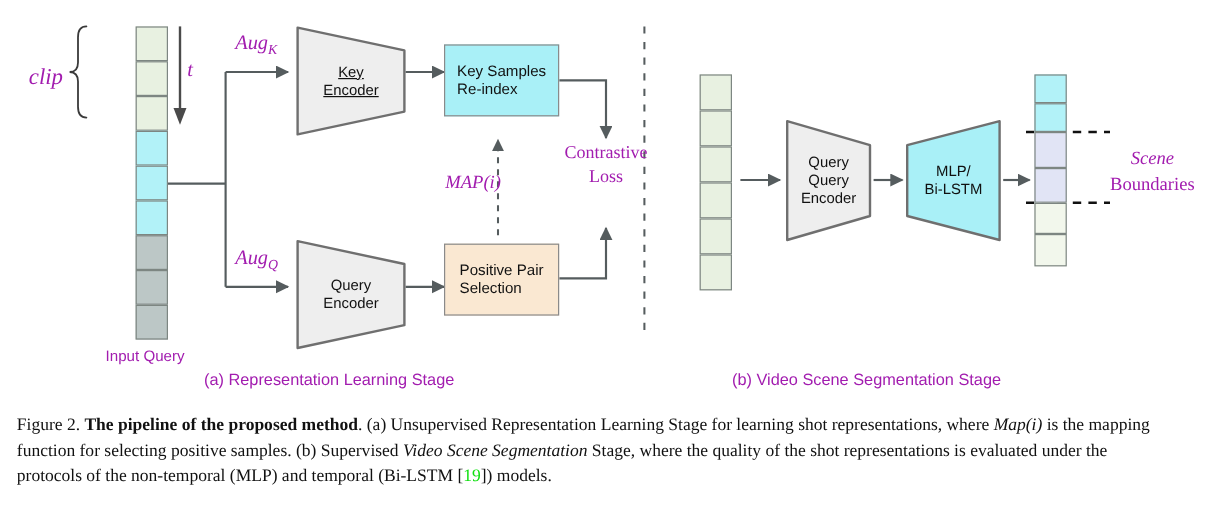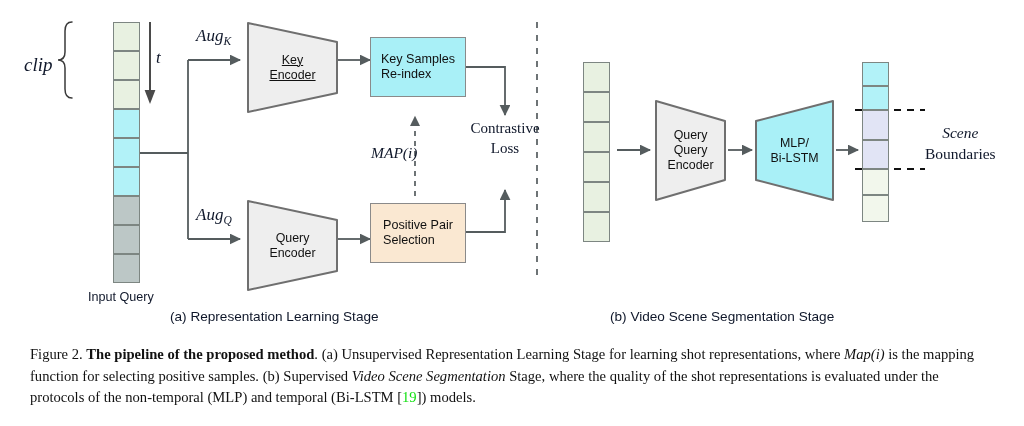--- a/index.html
+++ b/index.html
@@ -1,36 +1,36 @@
 <!DOCTYPE html>
 <html><head>
 <meta charset="utf-8">
 <style>
   html,body{margin:0;padding:0;background:#ffffff;}
   body{width:1024px;height:426px;position:relative;overflow:hidden;
        font-family:"Liberation Sans",sans-serif;color:#000;}
   .fig{position:absolute;left:0;top:0;width:1024px;height:330px;}
-  .cap{position:absolute;left:30px;top:344px;width:964px;
+  .cap{position:absolute;left:14px;top:344px;width:964px;
        font-family:"Liberation Serif",serif;font-size:14.6px;line-height:21.5px;
        color:#111;text-align:left;}
   .cap b{font-weight:bold;}
   .cap i{font-style:italic;}
   .ref{color:#12e012;}
   .cell{position:absolute;border:1.4px solid #7d8682;box-sizing:border-box;}
 
   
   .box{position:absolute;box-sizing:border-box;border:1.5px solid #8a8a8a;
        display:flex;align-items:center;justify-content:center;text-align:left;
        font-size:12.6px;line-height:15px;color:#111;}
   .trap{position:absolute;}
   .trap svg{display:block;overflow:visible;}
   .traplabel{position:absolute;display:flex;align-items:center;justify-content:center;
        text-align:center;font-size:12.4px;line-height:15px;color:#111;}
 
-  .lbl{position:absolute;color:#0f172a;}
+  .lbl{position:absolute;color:#a21caf;}
   .serif{font-family:"Liberation Serif",serif;}
   .ital{font-family:"Liberation Serif",serif;font-style:italic;}
   .sans{font-family:"Liberation Sans",sans-serif;}
   svg.ov{position:absolute;left:0;top:0;width:1024px;height:330px;overflow:visible;pointer-events:none;}
 </style>
 </head>
 <body>
 
 <div class="fig">
 

